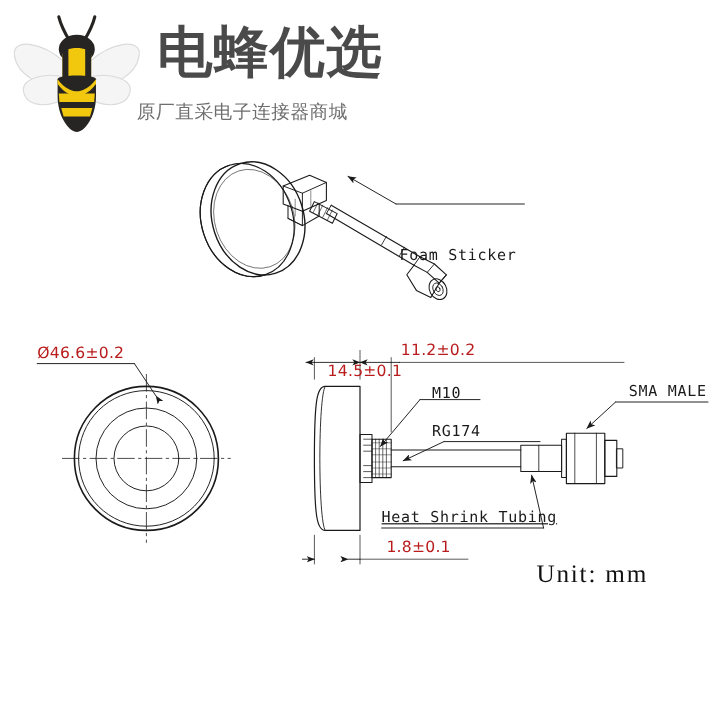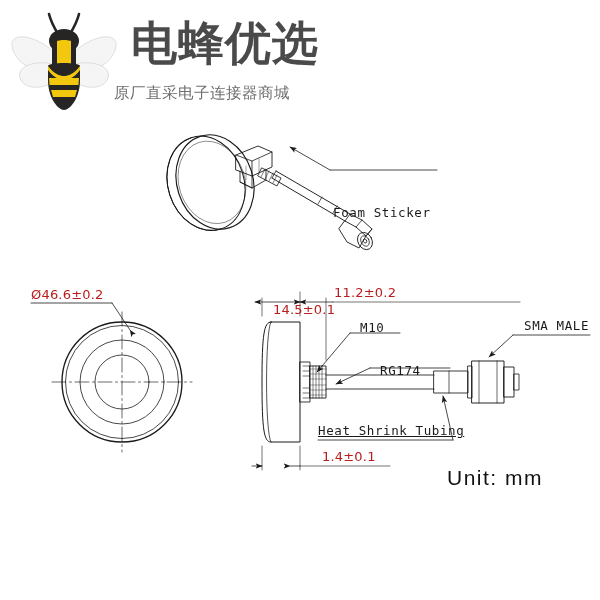--- a/index.html
+++ b/index.html
@@ -26,21 +26,21 @@
   .eng{
     font-family:"DejaVu Sans Mono",monospace;
     font-size:12.5px;color:#1a1a1a;letter-spacing:0.6px;
   }
   .dim{
     font-family:"DejaVu Sans",sans-serif;
     font-size:13px;color:#b91c1c;letter-spacing:0.2px;
   }
   #unit{
     position:absolute;left:447px;top:466px;
-    font-family:Liberation Sans, sans-serif;
+    font-family:Liberation Serif, serif;
     font-size:21px;color:#111;letter-spacing:1.5px;
   }
 </style>
 </head>
 <body>
 
 <div id="brand">
 
   <svg width="112" height="108" viewBox="0 0 112 108" style="position:absolute;left:8px;top:8px;">
 
@@ -191,23 +191,23 @@
 </svg>
 
 <div class="lbl eng" style="left:333px;top:157px;margin-top:48px;">Foam Sticker</div>
 
 <div class="lbl dim" style="left:31px;top:287px;">Ø46.6±0.2</div>
 
 <div class="lbl dim" style="left:241px;top:302px;margin-left:32px;">14.5±0.1</div>
 
 <div class="lbl dim" style="left:334px;top:285px;">11.2±0.2</div>
 
-<div class="lbl dim" style="left:322px;top:449px;">1.4±0.1</div>
+<div class="lbl dim" style="left:322px;top:449px;">1.8±0.1</div>
 
 <div class="lbl eng" style="left:360px;top:320px;">M10</div>
 
-<div class="lbl eng" style="left:380px;top:351px;margin-top:12px;">RG174</div>
+<div class="lbl eng" style="left:360px;top:351px;">RG174</div>
 
 <div class="lbl eng" style="left:524px;top:318px;">SMA MALE</div>
 
 <div class="lbl eng" style="left:318px;top:423px;text-decoration:underline;">Heat Shrink Tubing</div>
 
 <div id="unit">Unit: mm</div>
 
 </body></html>

